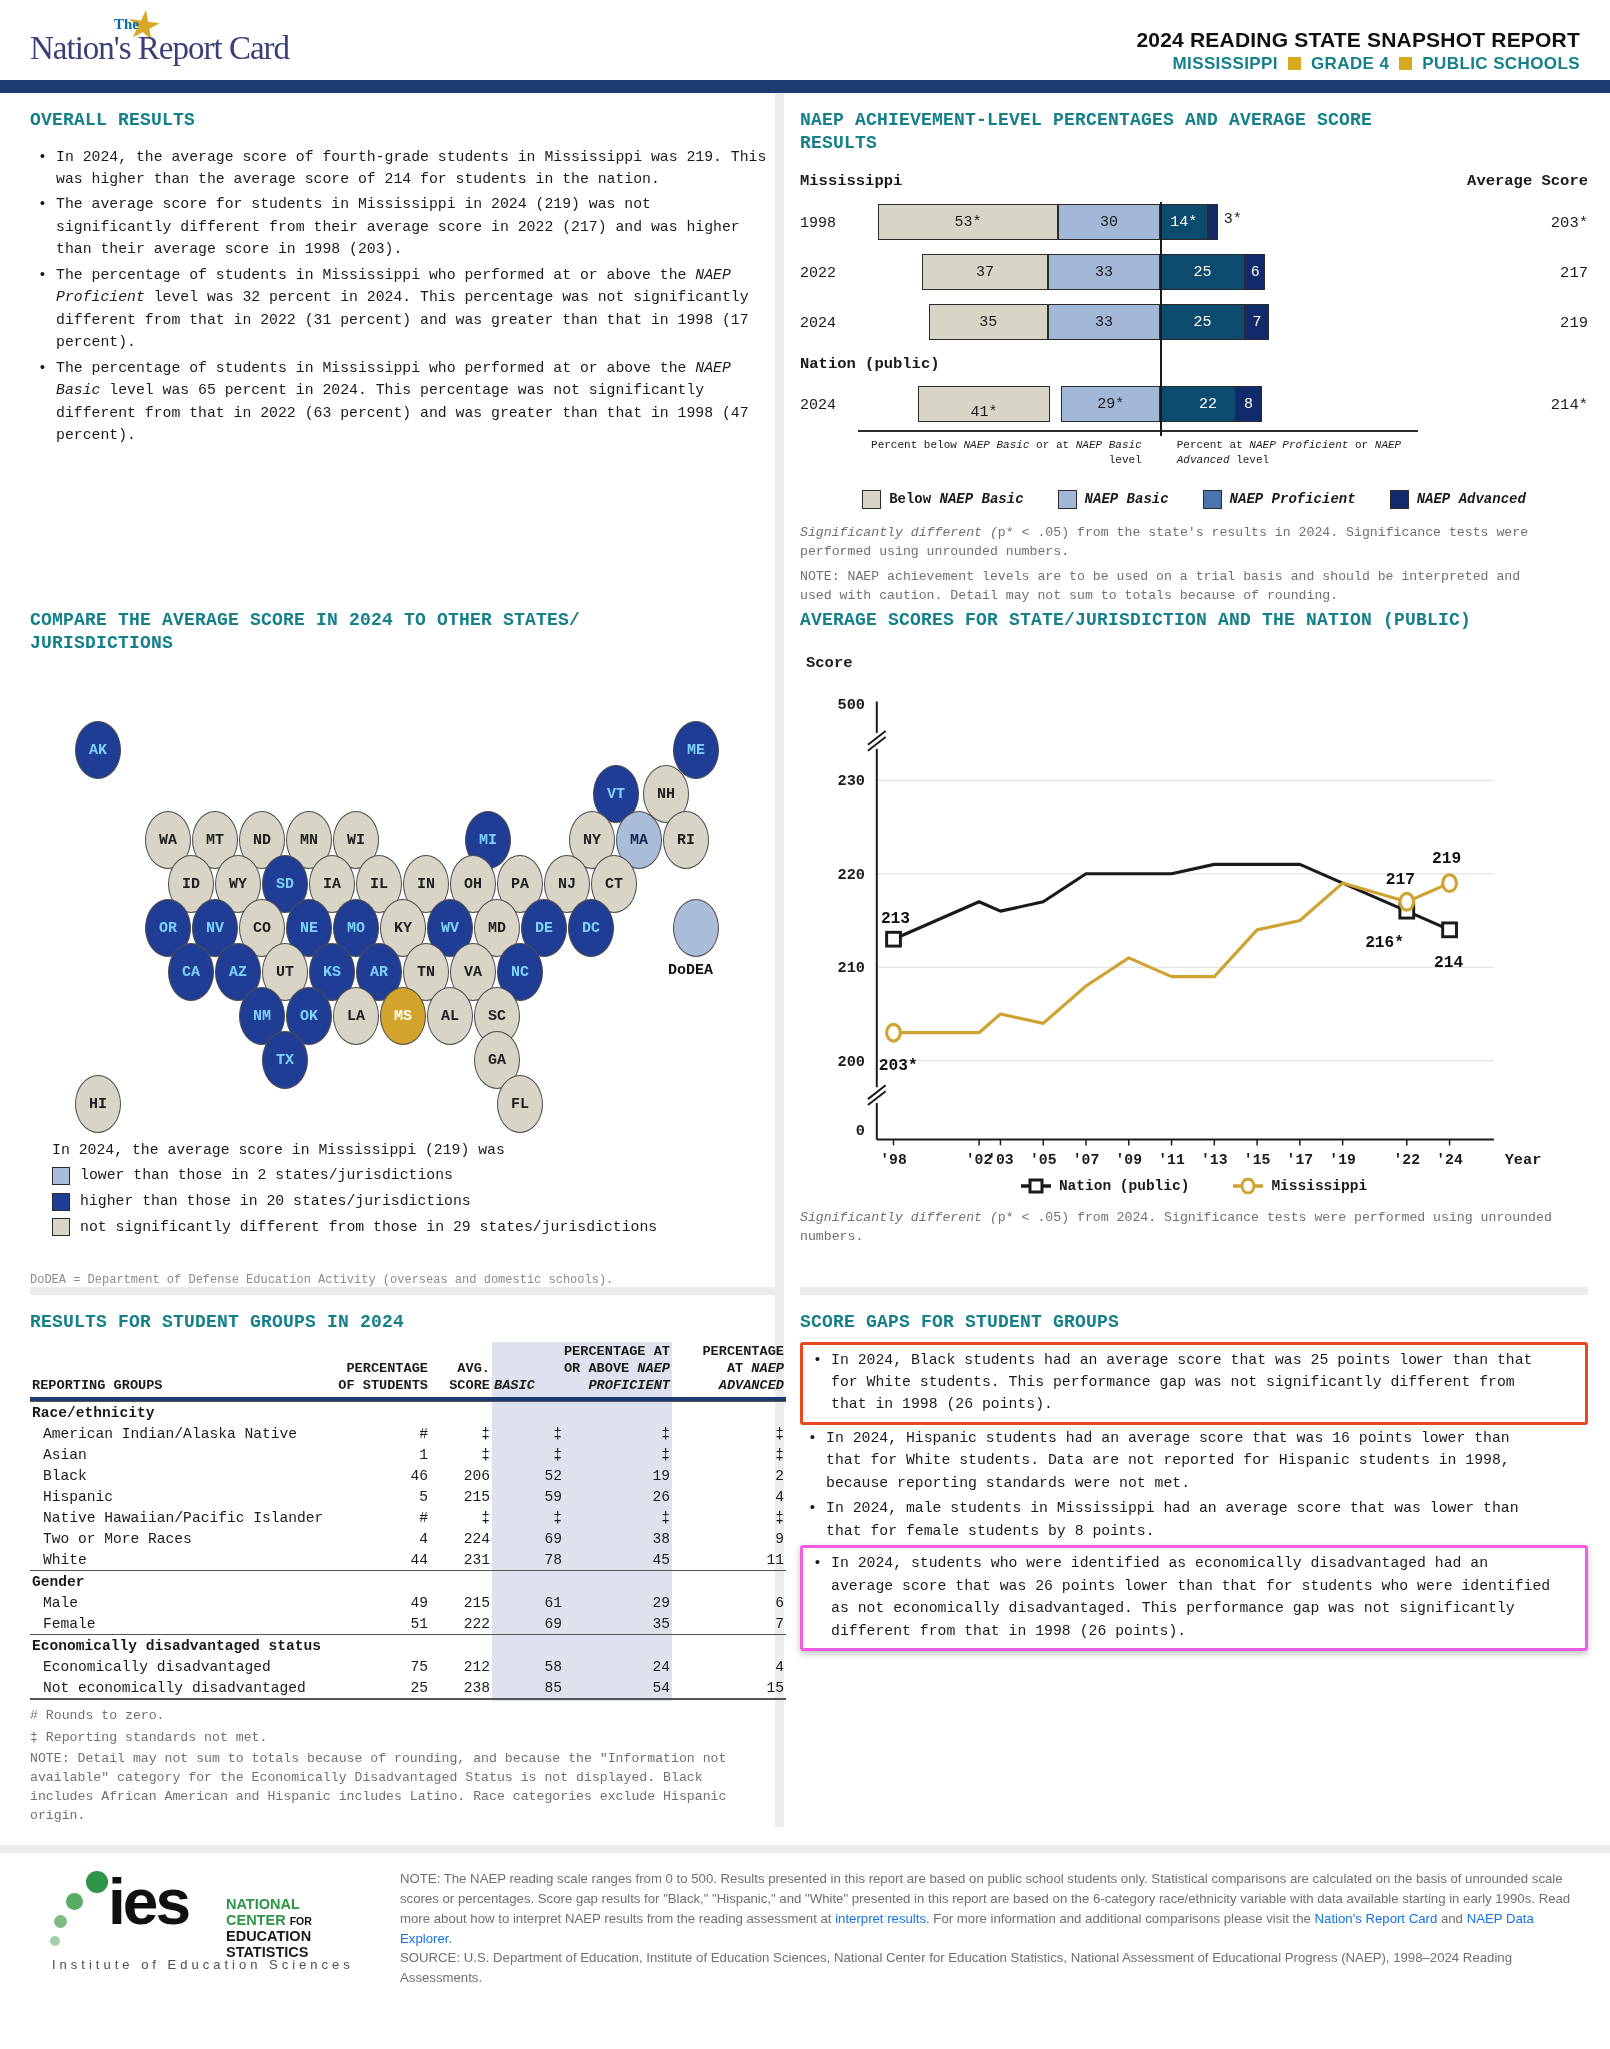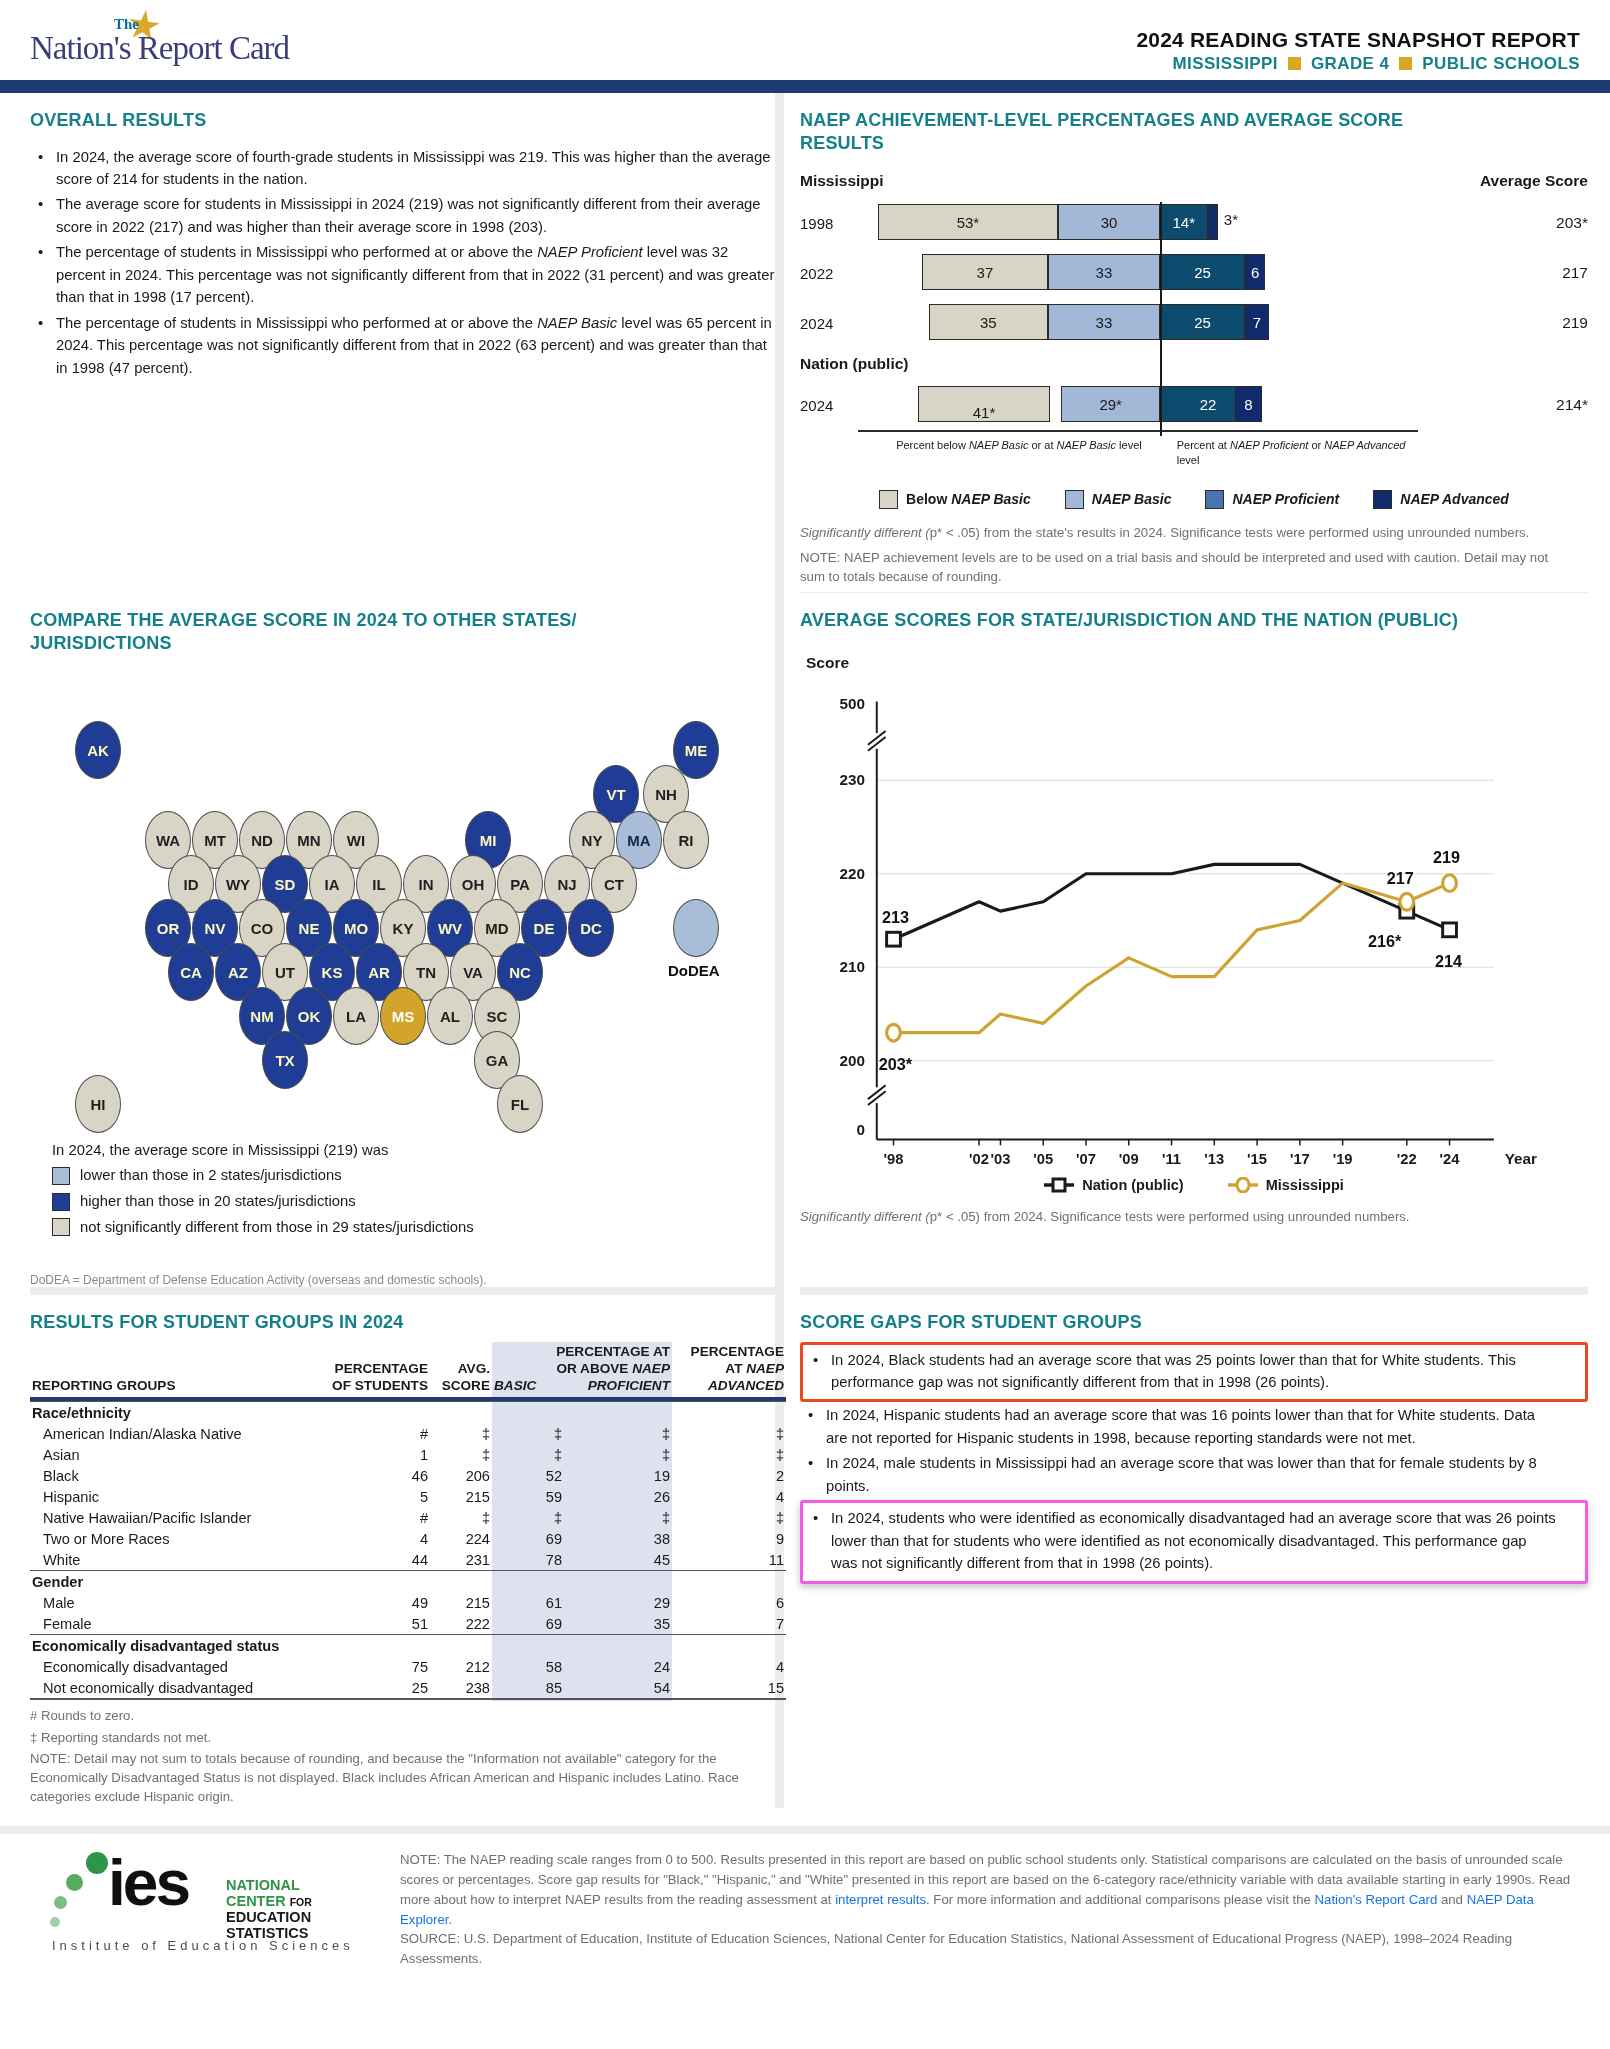--- a/index.html
+++ b/index.html
@@ -12,21 +12,21 @@
   .logo .the{position:absolute;left:84px;top:2px;font-family:"Liberation Serif",serif;font-size:15px;color:#0369a1;font-weight:bold;}
   .logo .main{position:absolute;left:0;top:16px;font-family:"Liberation Serif",serif;font-size:33px;color:#3b3f77;letter-spacing:-1px;}
   .logo .star{position:absolute;left:96px;top:-12px;font-size:40px;color:#d9a92a;transform:rotate(8deg);}
   .hdr-right{text-align:right;line-height:1.25;}
   .hdr-title{font-size:21px;font-weight:bold;color:#111;letter-spacing:.2px;}
   .hdr-sub{font-size:17px;font-weight:bold;color:#15808a;letter-spacing:.4px;}
   .gold-sq{display:inline-block;width:13px;height:13px;background:#d6a920;margin:0 10px;vertical-align:-1px;}
   .navybar{height:13px;background:#1e3a72;width:1610px;}
 
   
-  .cols{display:flex;width:1610px;}
+  .cols{display:flex;width:1610px;font-family:Liberation Mono, monospace;}
   .colL{width:775px;padding-left:30px;box-sizing:border-box;}
   .vdiv{width:9px;background:#ececea;flex:0 0 9px;}
   .colR{flex:1;padding:0 22px 0 16px;box-sizing:border-box;}
   .sec1{height:500px;display:flex;flex-direction:column;}
   .sec2{height:702px;display:flex;flex-direction:column;}
   .hstrip{height:8px;background:#ececea;margin-top:auto;}
   .hstrip2{height:8px;background:#ececea;}
 
   h2.teal{color:#15808a;font-size:18px;font-weight:bold;margin:16px 0 8px 0;letter-spacing:.2px;line-height:1.25;}
 
@@ -61,21 +61,21 @@
   .ach-legend{display:flex;justify-content:center;gap:34px;margin-top:22px;font-size:14px;font-weight:bold;}
   .ach-legend .it{display:flex;align-items:center;gap:8px;}
   .sw{width:19px;height:19px;border:1.5px solid #2b2b2b;box-sizing:border-box;display:inline-block;}
 
   .foot-gray{color:#707070;font-size:13.2px;line-height:1.45;margin-top:14px;max-width:755px;}
   .foot-gray p{margin:0 0 6px 0;}
 
   
   .mapwrap{position:relative;width:710px;height:434px;margin:26px 0 0 18px;}
   .bub{position:absolute;width:46px;height:58px;border-radius:50%;border:1px solid #4c4c4c;display:flex;align-items:center;justify-content:center;font-size:15px;font-weight:bold;box-sizing:border-box;}
-  .bub.navy{background:#1f3d94;color:#fef9c3;}
+  .bub.navy{background:#1f3d94;color:#7dd3fc;}
   .bub.tan{background:#d8d4c6;color:#1f1f1f;}
   .bub.light{background:#a9bdd8;color:#14264d;}
   .bub.gold{background:#d2a42c;color:#fff;}
   .bub-lbl{position:absolute;font-size:15px;font-weight:bold;color:#111;}
   .map-legend{margin:34px 0 0 22px;font-size:14.8px;line-height:1.6;}
   .map-legend .row{display:flex;align-items:center;gap:10px;margin-top:2px;}
   .map-legend .sw{width:18px;height:18px;}
   .dodea-note{color:#8a8a8a;font-size:12px;margin-top:34px;}
 
   

